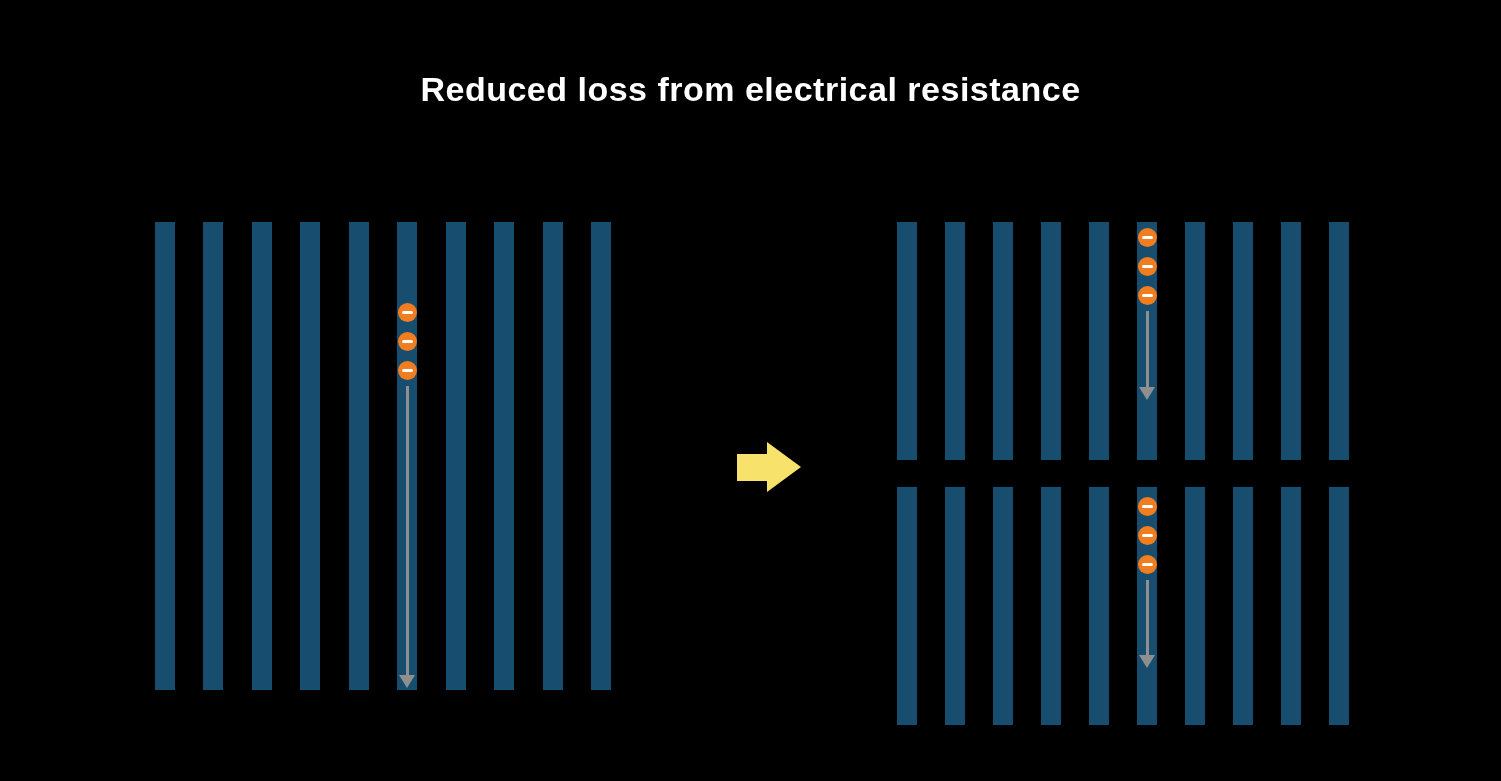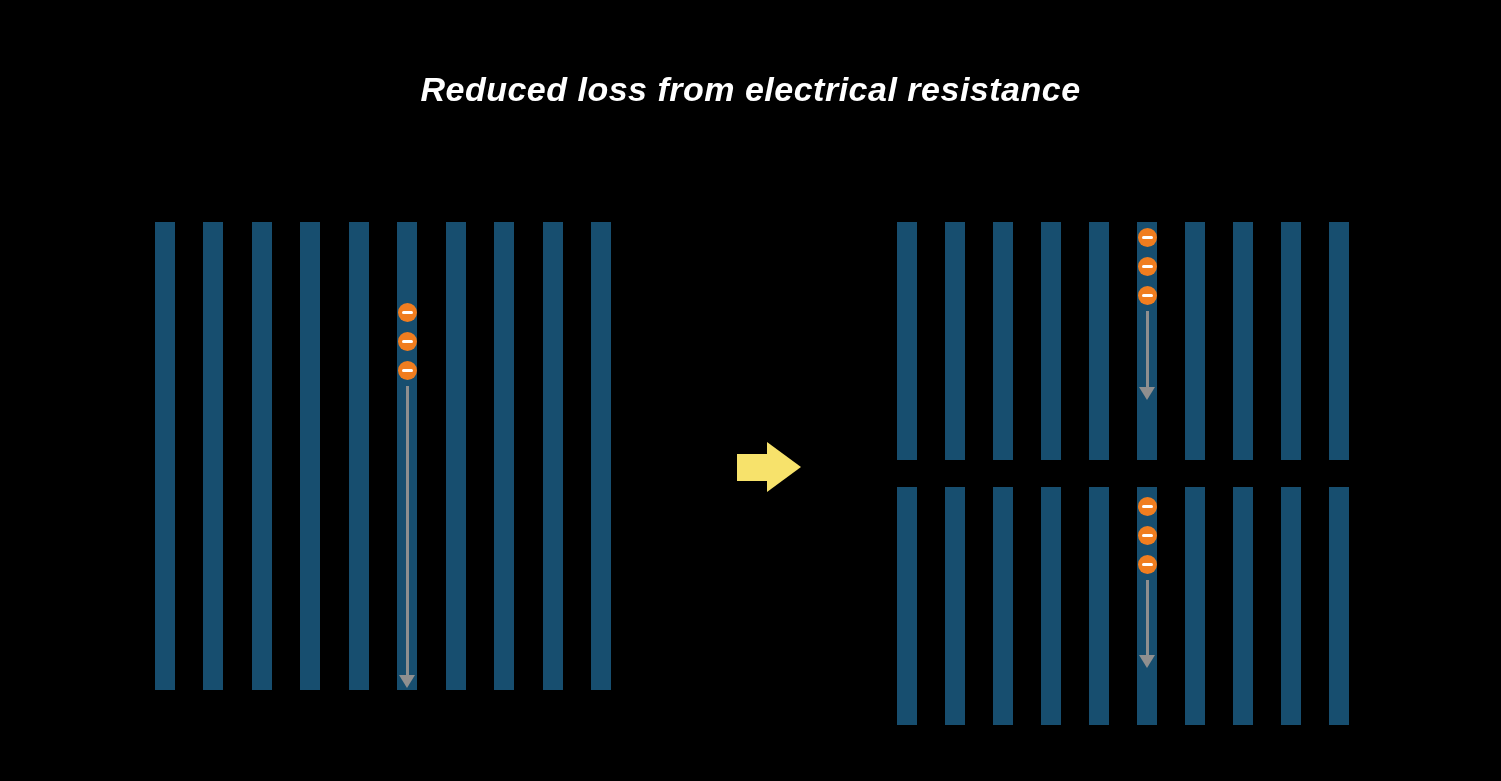--- a/index.html
+++ b/index.html
@@ -2,21 +2,20 @@
 <html style="--background: #000000; --title-text: #ffffff; --bar: #174e6f; --electron: #f07d1f; --electron-symbol: #ffffff; --flow-arrow: #8f8f8f; --transition-arrow: #f7e26b;"><head>
 <meta charset="utf-8">
 <style>
   html,body{margin:0;padding:0;background:#000;}
   .stage{
     position:relative;
     width:1501px;height:781px;
     background:var(--background,#000);
     overflow:hidden;
     font-family:"Liberation Sans",sans-serif;
-    font-style:italic;
   }
   .title{
     position:absolute;top:70px;left:0;width:100%;
     text-align:center;
     color:var(--title-text,#fff);
     font-size:34px;font-weight:700;letter-spacing:0.5px;
   }
   
   .panel{position:absolute;}
   .panel-left{left:155px;top:222px;width:456px;height:468px;}

